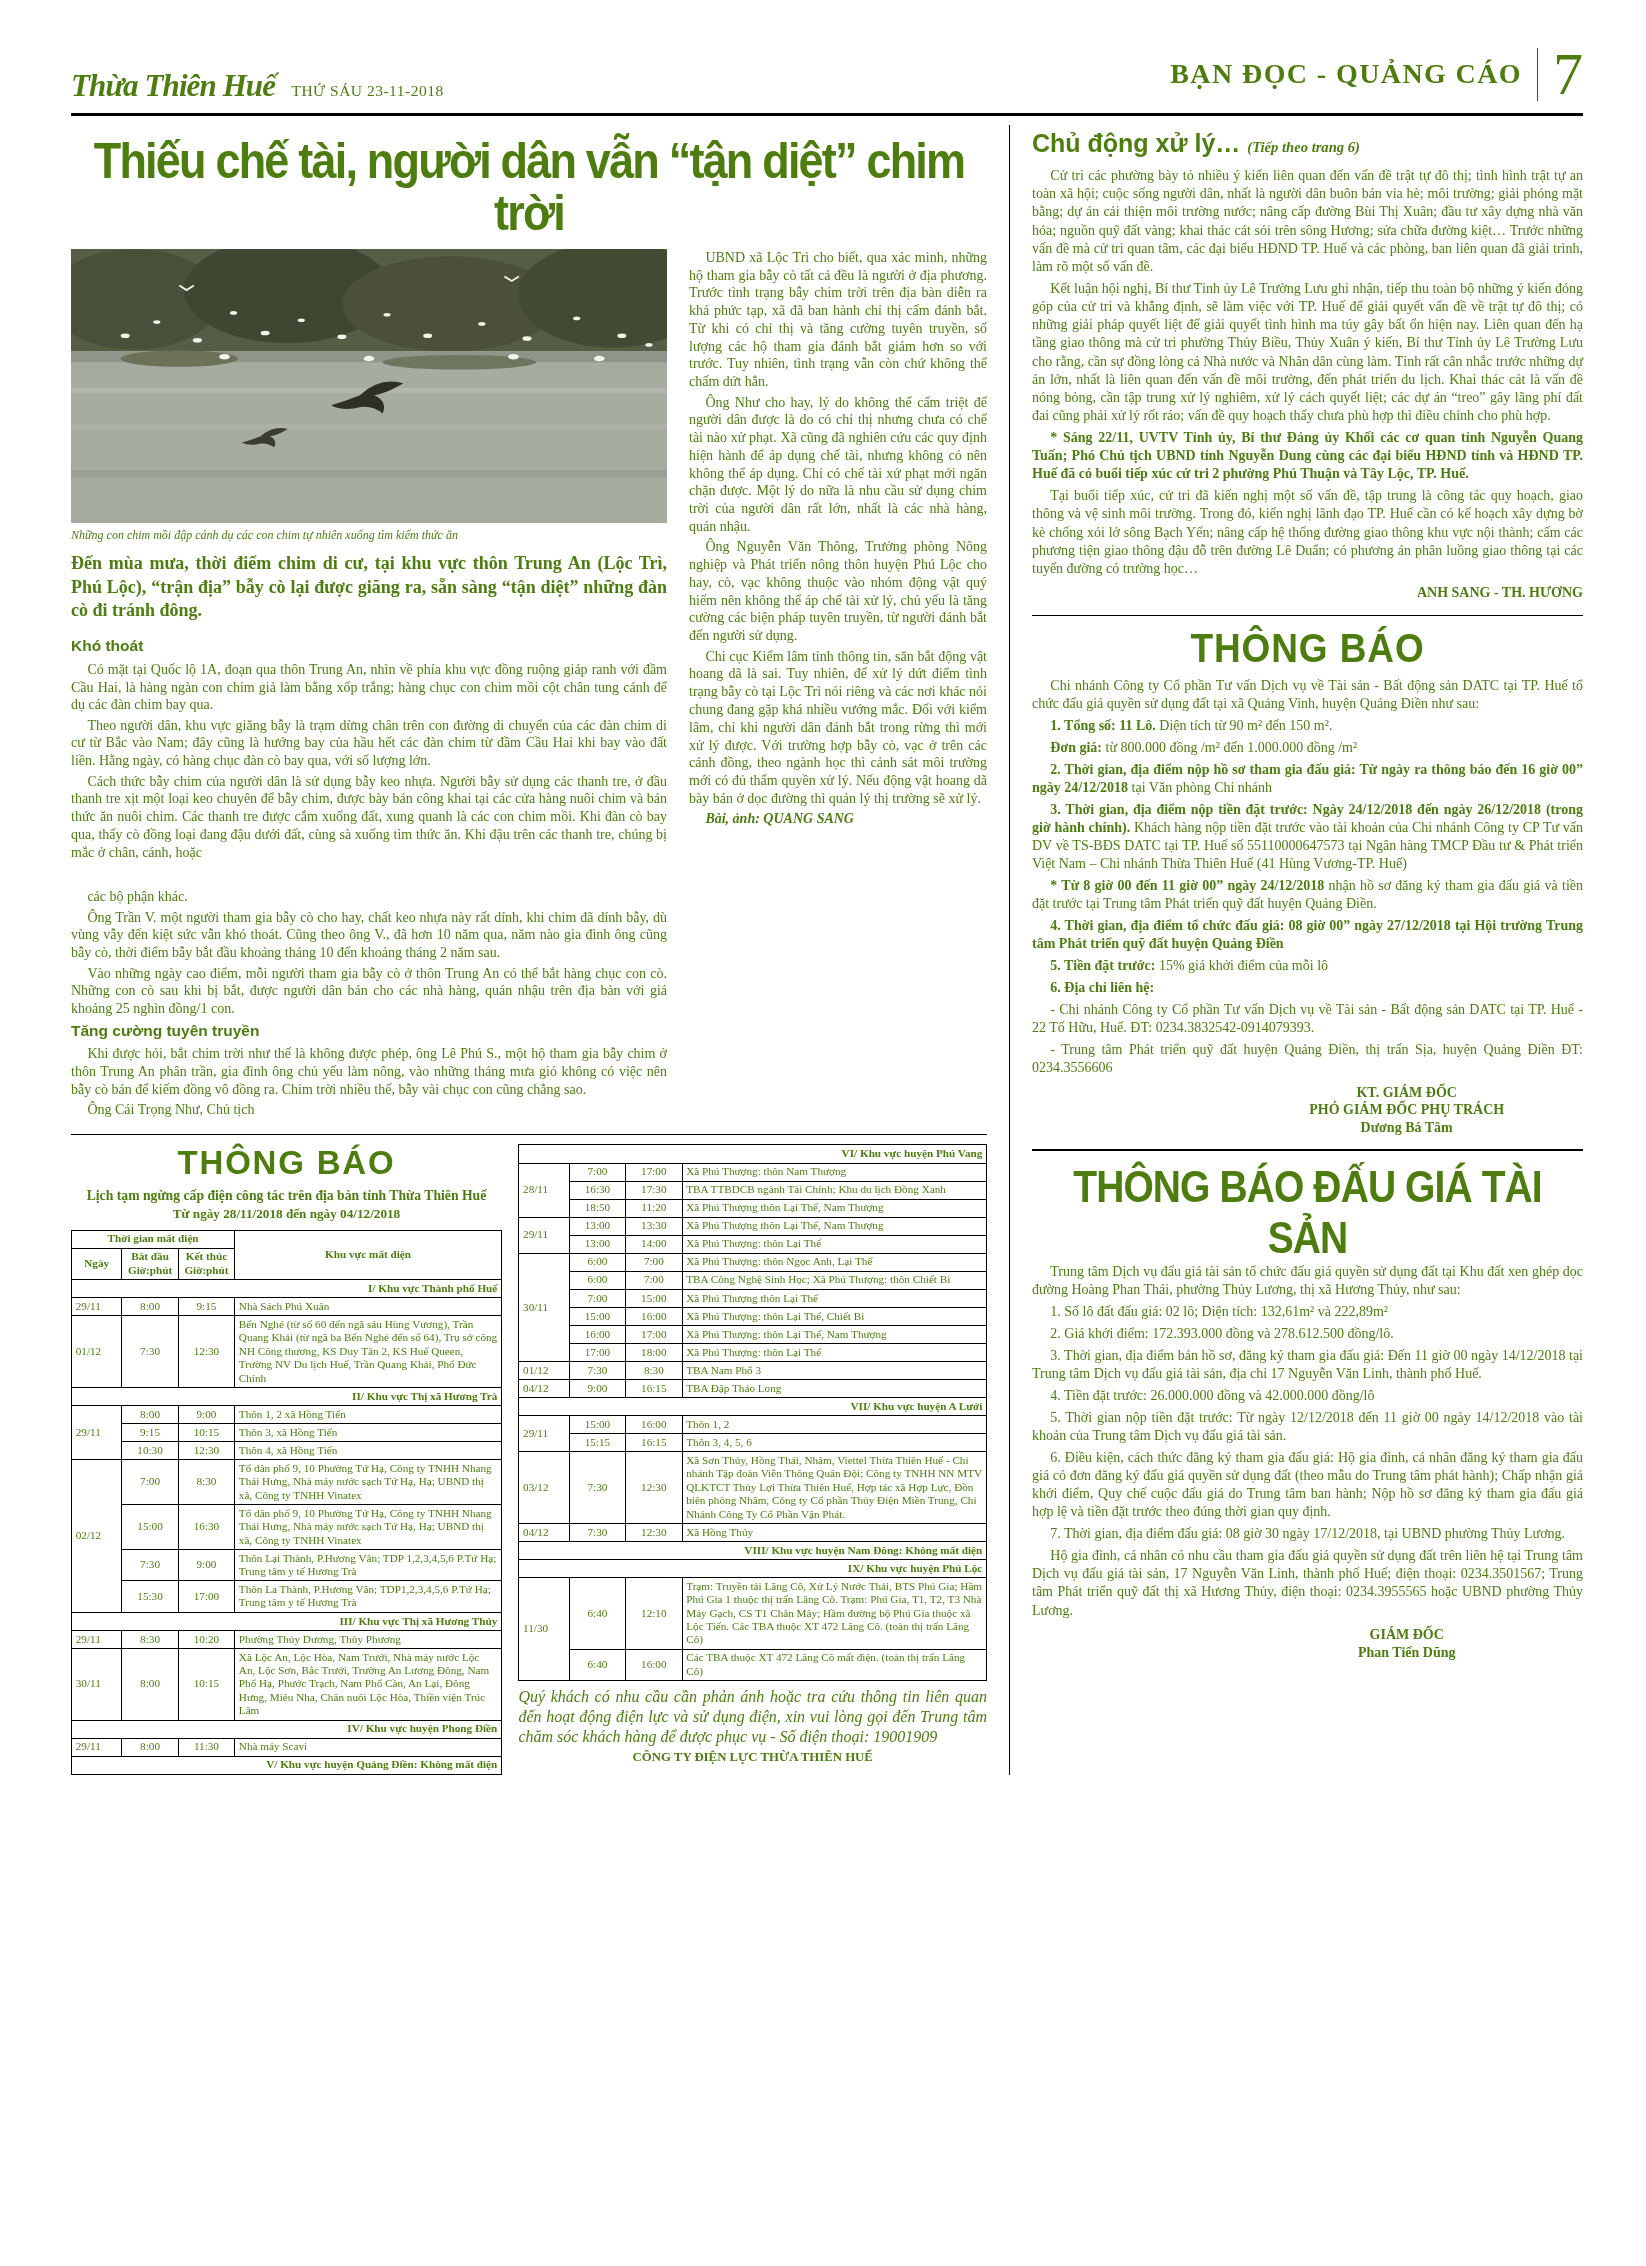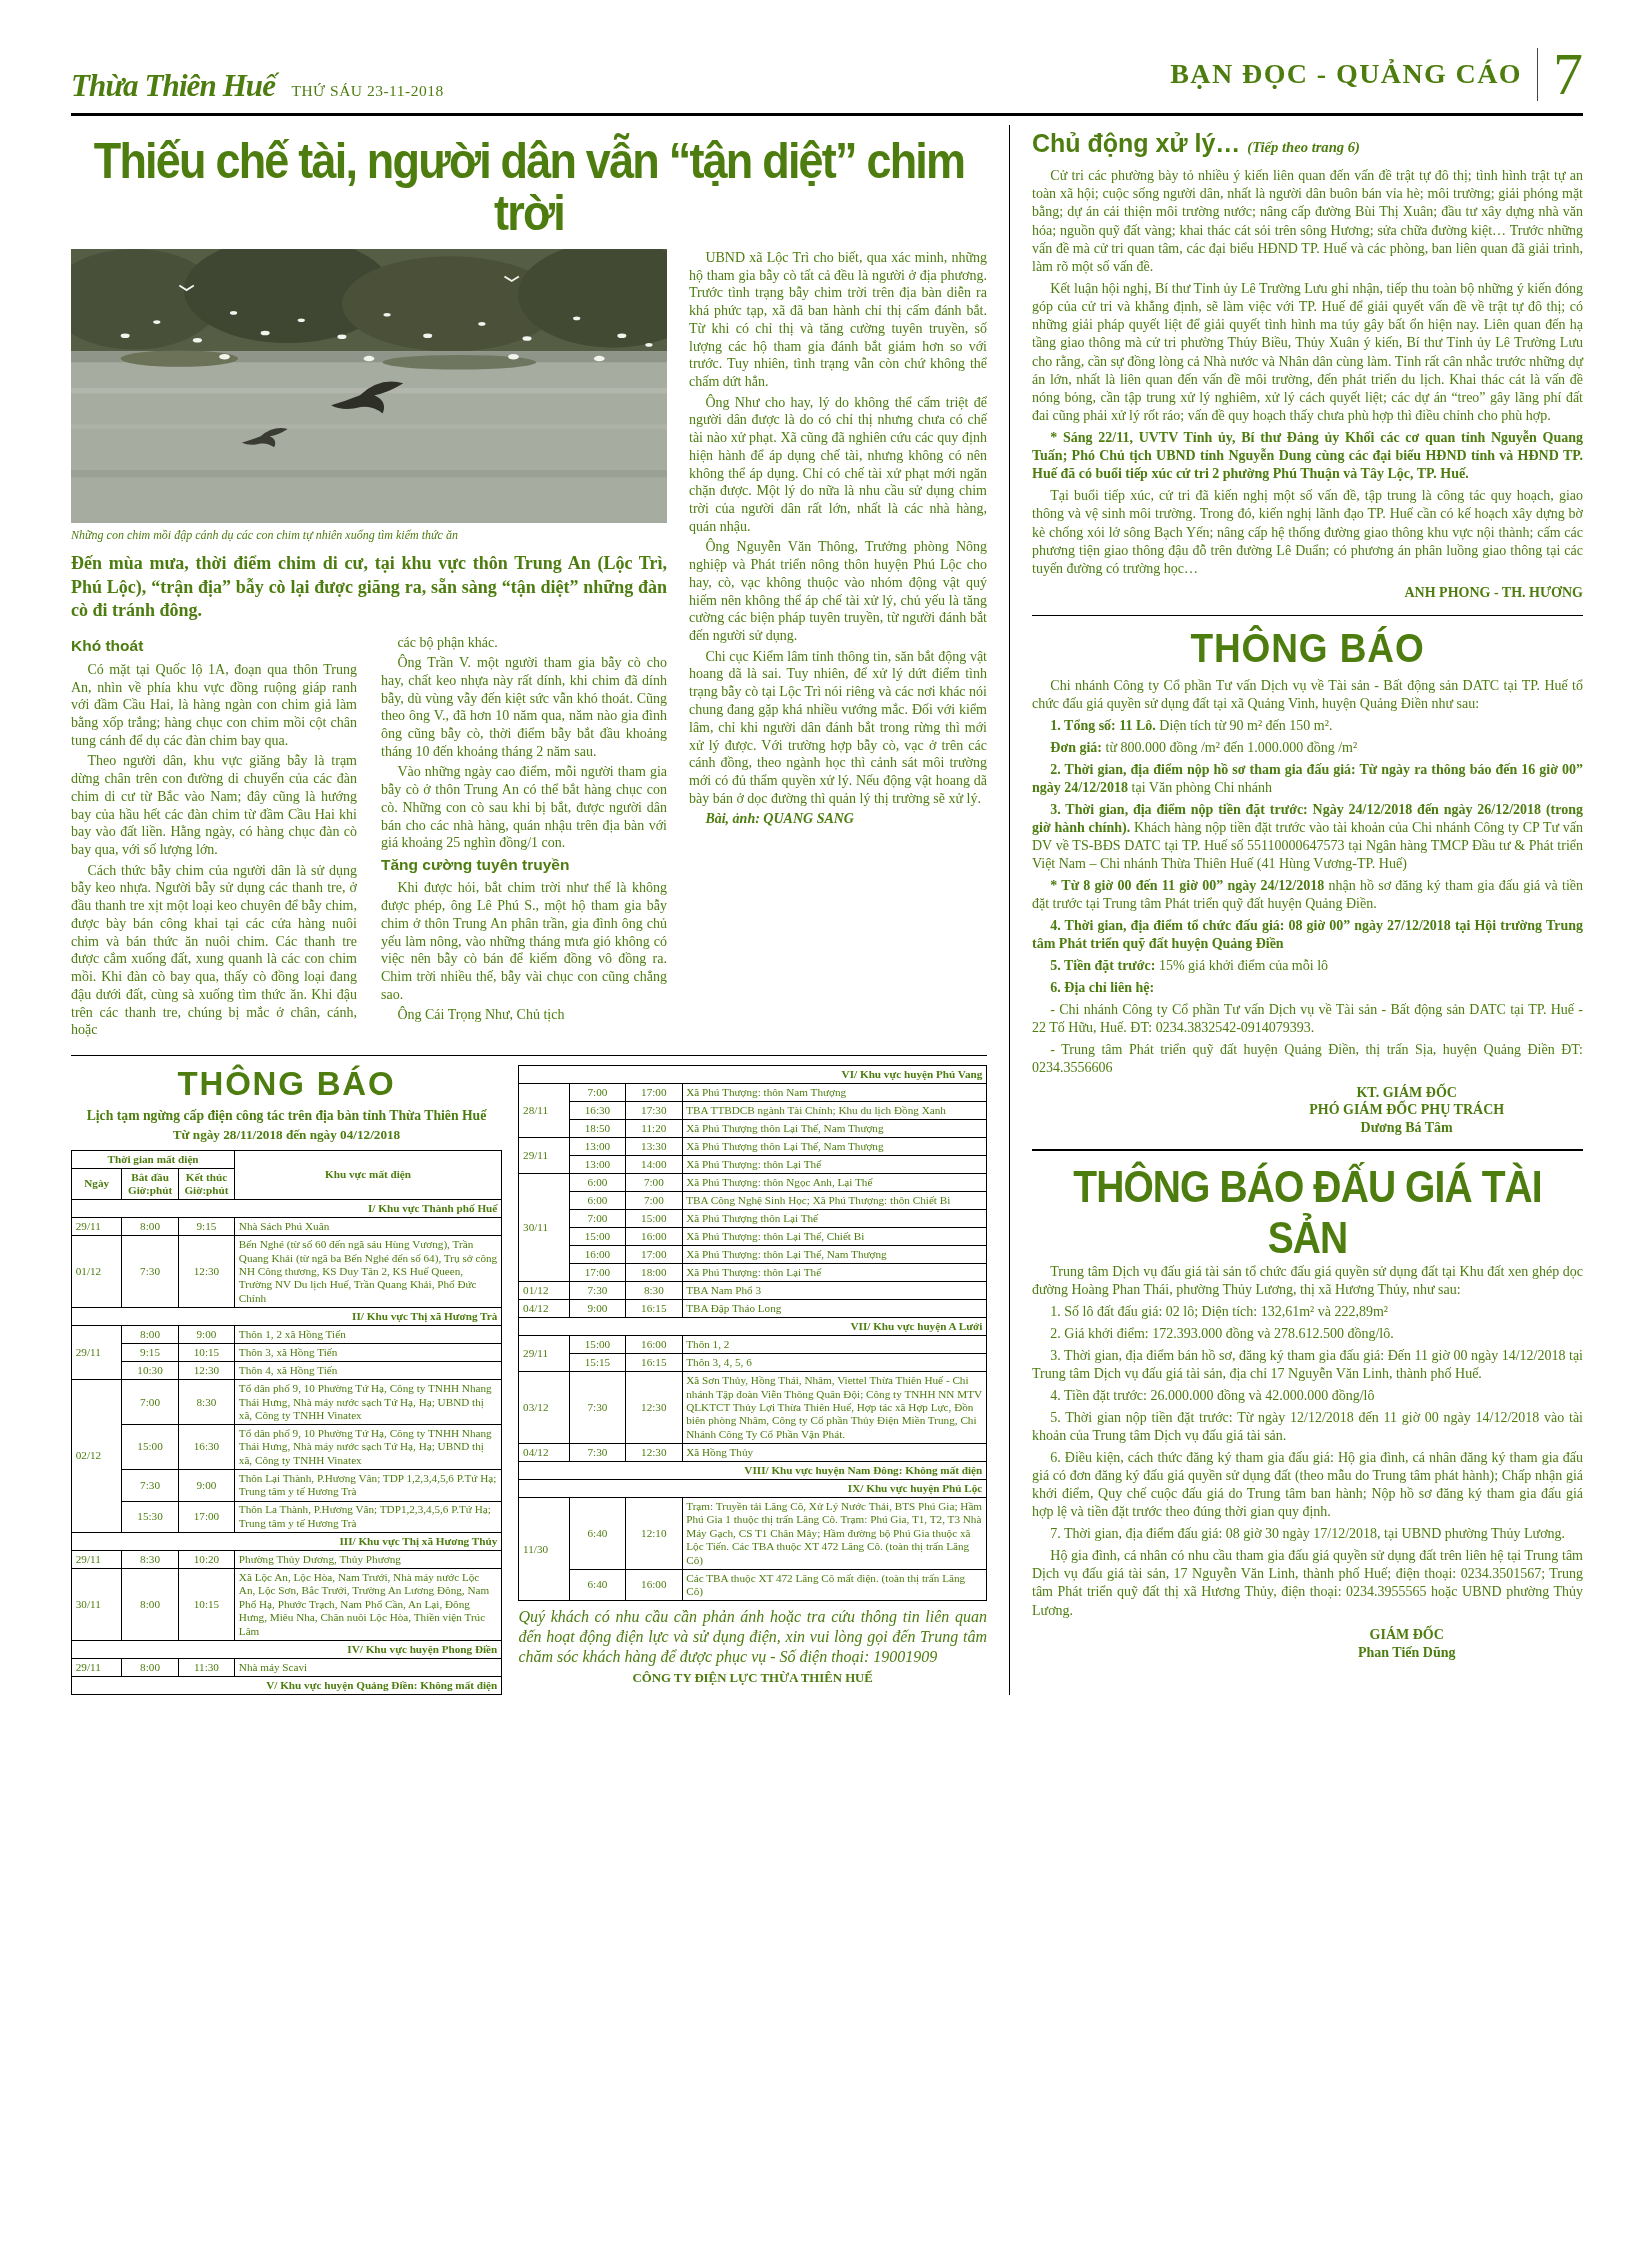--- a/index.html
+++ b/index.html
@@ -27,21 +27,21 @@
   .headline{
     font-family:"Liberation Sans",sans-serif;font-weight:bold;
     font-size:45px;letter-spacing:-1.8px;line-height:1.05;
     text-align:center;margin:9.1px 0 20px;transform:scaleY(1.12);transform-origin:top center;
   }
   .article-body{display:grid;grid-template-columns:596px 1fr;gap:22px;}
   .photo{width:100%;height:274px;overflow:hidden;background:#8d9384;}
   .photo svg{display:block;}
   .caption{font-style:italic;font-size:12px;line-height:1.25;margin:5.5px 0 9.1px;}
   .lead{font-weight:bold;font-size:18px;line-height:1.3;text-align:justify;margin:0 0 11px;}
-  .two-cols{display:grid;grid-template-columns:1fr 1fr;gap:24px;}
+  .two-cols{display:grid;grid-template-columns:1fr;gap:24px;}
   .col p{font-size:14px;line-height:1.27;text-align:justify;margin:0 0 2.7px;text-indent:16.4px;}
   .subhead{font-family:"Liberation Sans",sans-serif;font-weight:bold;font-size:15.5px;margin:3.7px 0 5.5px;}
   .byline{font-weight:bold;font-style:italic;text-align:right;font-size:14.6px;margin-top:9.1px;}
   
   .chu-dong h2{font-family:"Liberation Sans",sans-serif;font-weight:bold;font-size:25px;margin:3.7px 0 9.1px;}
   .chu-dong h2 .cont{font-family:"Liberation Serif",serif;font-weight:bold;font-style:italic;font-size:14.6px;letter-spacing:0;}
   .rc-body p{font-size:14px;line-height:1.3;text-align:justify;margin:0 0 3.7px;text-indent:18.3px;}
   .bold{font-weight:bold;}
   .byline2{font-weight:bold;text-align:right;font-size:14px;margin-top:7.3px;}
   .tb-datc{border-top:0.9px solid #000;margin-top:11px;padding-top:5.5px;}
@@ -417,21 +417,21 @@
         <h2>
           <span>Chủ động xử lý…</span>
           <span class="cont">(Tiếp theo trang 6)</span>
         </h2>
         <div class="rc-body">
             <p>Cử tri các phường bày tỏ nhiều ý kiến liên quan đến vấn đề trật tự đô thị; tình hình trật tự an toàn xã hội; cuộc sống người dân, nhất là người dân buôn bán vỉa hè; môi trường; giải phóng mặt bằng; dự án cải thiện môi trường nước; nâng cấp đường Bùi Thị Xuân; đầu tư xây dựng nhà văn hóa; nguồn quỹ đất vàng; khai thác cát sỏi trên sông Hương; sửa chữa đường kiệt… Trước những vấn đề mà cử tri quan tâm, các đại biểu HĐND TP. Huế và các phòng, ban liên quan đã giải trình, làm rõ một số vấn đề.</p>
             <p>Kết luận hội nghị, Bí thư Tỉnh ủy Lê Trường Lưu ghi nhận, tiếp thu toàn bộ những ý kiến đóng góp của cử tri và khẳng định, sẽ làm việc với TP. Huế để giải quyết vấn đề về trật tự đô thị; có những giải pháp quyết liệt để giải quyết tình hình ma túy gây bất ổn hiện nay. Liên quan đến hạ tầng giao thông mà cử tri phường Thủy Biều, Thủy Xuân ý kiến, Bí thư Tỉnh ủy Lê Trường Lưu cho rằng, cần sự đồng lòng cả Nhà nước và Nhân dân cùng làm. Tỉnh rất cân nhắc trước những dự án lớn, nhất là liên quan đến vấn đề môi trường, đến phát triển du lịch. Khai thác cát là vấn đề nóng bỏng, cần tập trung xử lý nghiêm, xử lý cách quyết liệt; các dự án “treo” gây lãng phí đất đai cũng phải xử lý rốt ráo; vấn đề quy hoạch thấy chưa phù hợp thì điều chỉnh cho phù hợp.</p>
             <p class="bold">* Sáng 22/11, UVTV Tỉnh ủy, Bí thư Đảng ủy Khối các cơ quan tỉnh Nguyễn Quang Tuấn; Phó Chủ tịch UBND tỉnh Nguyễn Dung cùng các đại biểu HĐND tỉnh và HĐND TP. Huế đã có buổi tiếp xúc cử tri 2 phường Phú Thuận và Tây Lộc, TP. Huế.</p>
             <p>Tại buổi tiếp xúc, cử tri đã kiến nghị một số vấn đề, tập trung là công tác quy hoạch, giao thông và vệ sinh môi trường. Trong đó, kiến nghị lãnh đạo TP. Huế cần có kế hoạch xây dựng bờ kè chống xói lở sông Bạch Yến; nâng cấp hệ thống đường giao thông khu vực nội thành; cấm các phương tiện giao thông đậu đỗ trên đường Lê Duẩn; có phương án phân luồng giao thông tại các tuyến đường có trường học…</p>
           </div>
-        <p class="byline2">ANH PHONG - TH. HƯƠNG</p>
+        <p class="byline2">ANH SANG - TH. HƯƠNG</p>
       </section>
 
       <section class="tb-datc">
         <h2 class="big-tb">THÔNG BÁO</h2>
         <div class="rc-body">
             <p>Chi nhánh Công ty Cổ phần Tư vấn Dịch vụ về Tài sản - Bất động sản DATC tại TP. Huế tổ chức đấu giá quyền sử dụng đất tại xã Quảng Vinh, huyện Quảng Điền như sau:</p>
             <p><b>1. Tổng số: 11 Lô. </b>Diện tích từ 90 m² đến 150 m².</p>
             <p><b>Đơn giá: </b>từ 800.000 đồng /m² đến 1.000.000 đồng /m²</p>
             <p><b>2. Thời gian, địa điểm nộp hồ sơ tham gia đấu giá: Từ ngày ra thông báo đến 16 giờ 00” ngày 24/12/2018 </b>tại Văn phòng Chi nhánh</p>
             <p><b>3. Thời gian, địa điểm nộp tiền đặt trước: Ngày 24/12/2018 đến ngày 26/12/2018 (trong giờ hành chính). </b>Khách hàng nộp tiền đặt trước vào tài khoản của Chi nhánh Công ty CP Tư vấn DV về TS-BĐS DATC tại TP. Huế số 55110000647573 tại Ngân hàng TMCP Đầu tư &amp; Phát triển Việt Nam – Chi nhánh Thừa Thiên Huế (41 Hùng Vương-TP. Huế)</p>

